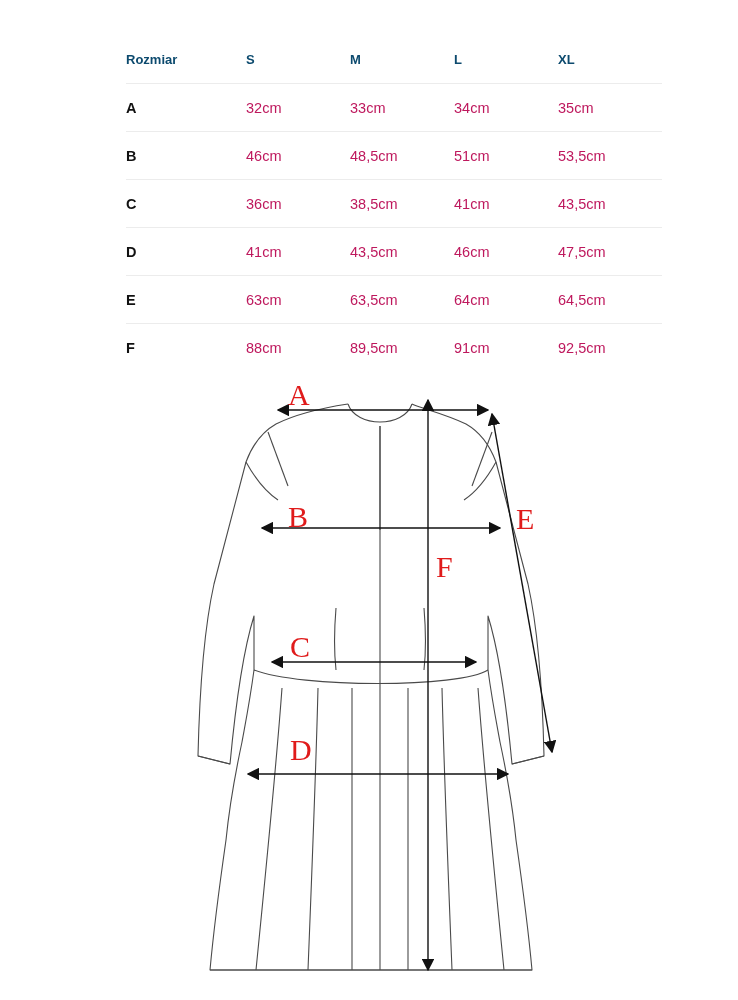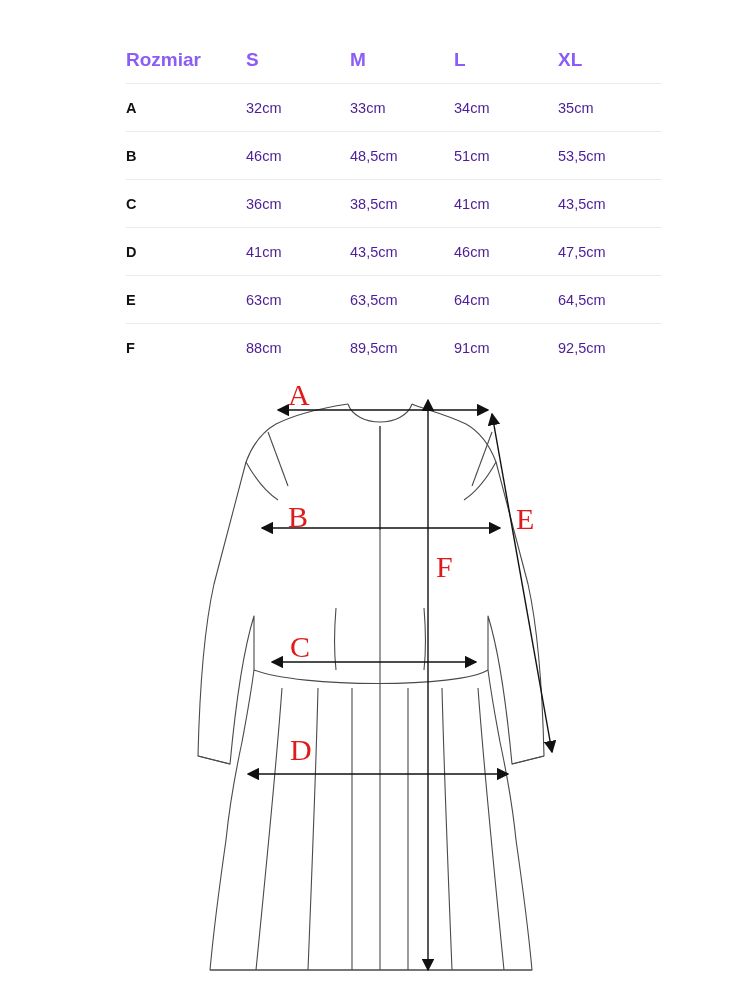--- a/index.html
+++ b/index.html
@@ -29,26 +29,26 @@
     table-layout: fixed;
   }
   table.size-table th,
   table.size-table td {
     text-align: left;
     font-size: 14.5px;
     padding: 0;
     height: 47px;
     vertical-align: middle;
     border-bottom: 1px solid #ececec;
-    color: #4c1d95;
+    color: #be185d;
   }
   table.size-table thead th {
     font-weight: bold;
-    font-size: 19px;
-    color: #8b5cf6;
+    font-size: 13px;
+    color: #0c4a6e;
   }
   table.size-table tbody td.rowhead {
     font-weight: bold;
     color: #111111;
   }
   table.size-table tbody tr:last-child td {
     border-bottom: none;
   }
   col.c-label { width: 120px; }
   col.c-val   { width: 104px; }

